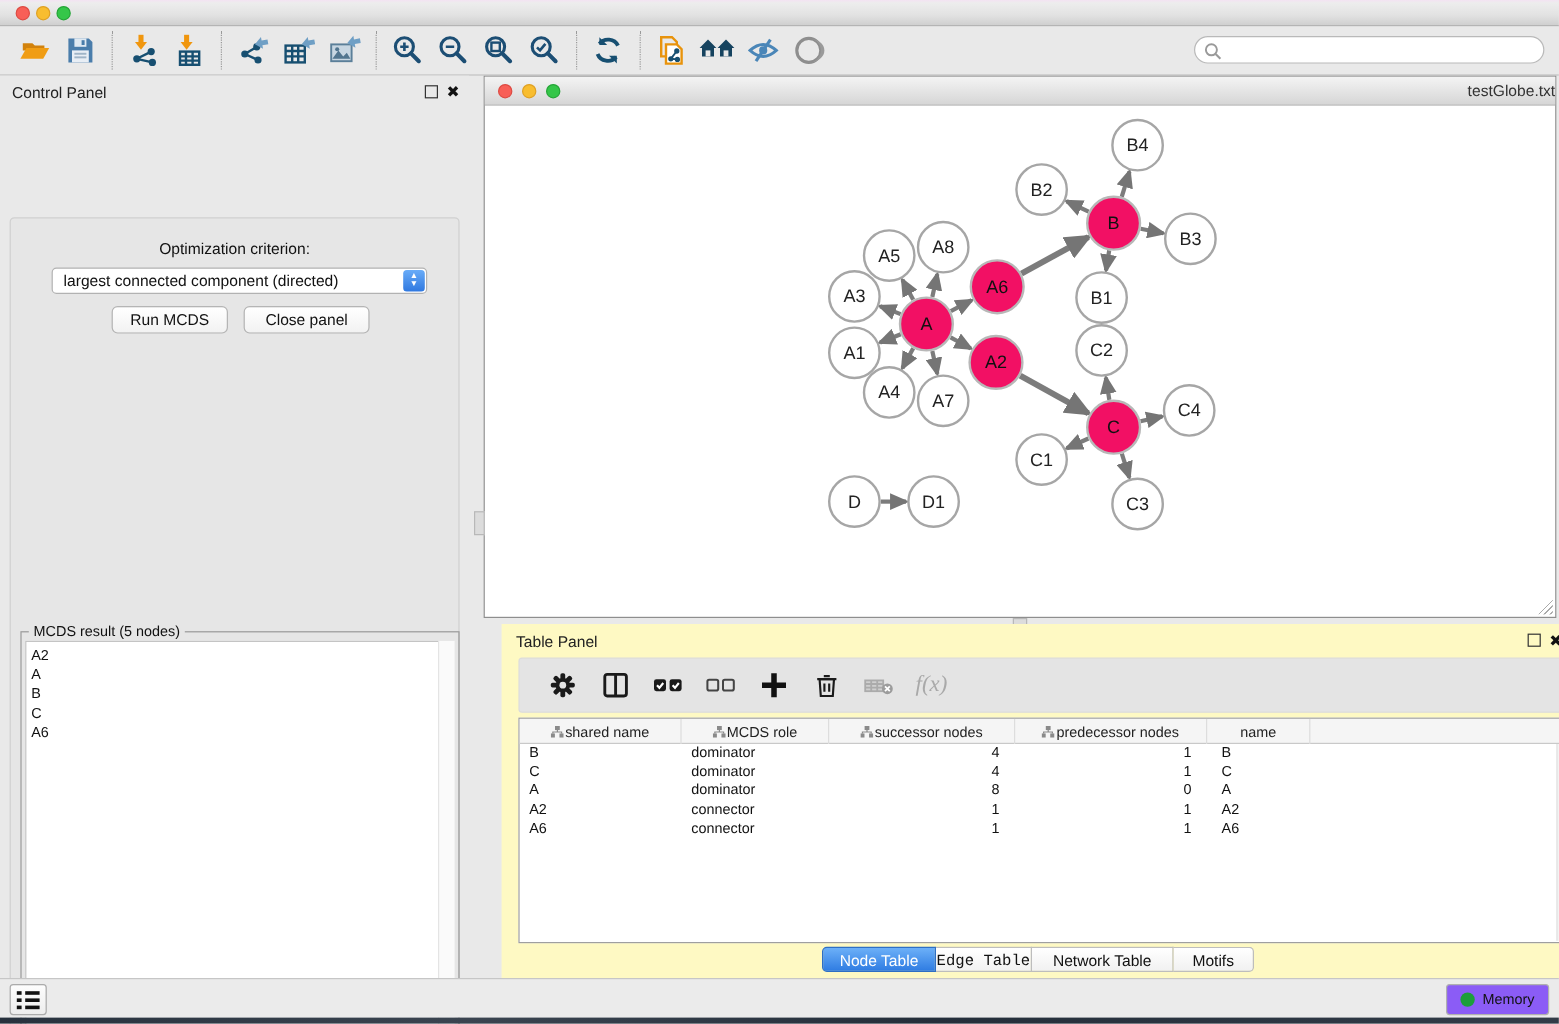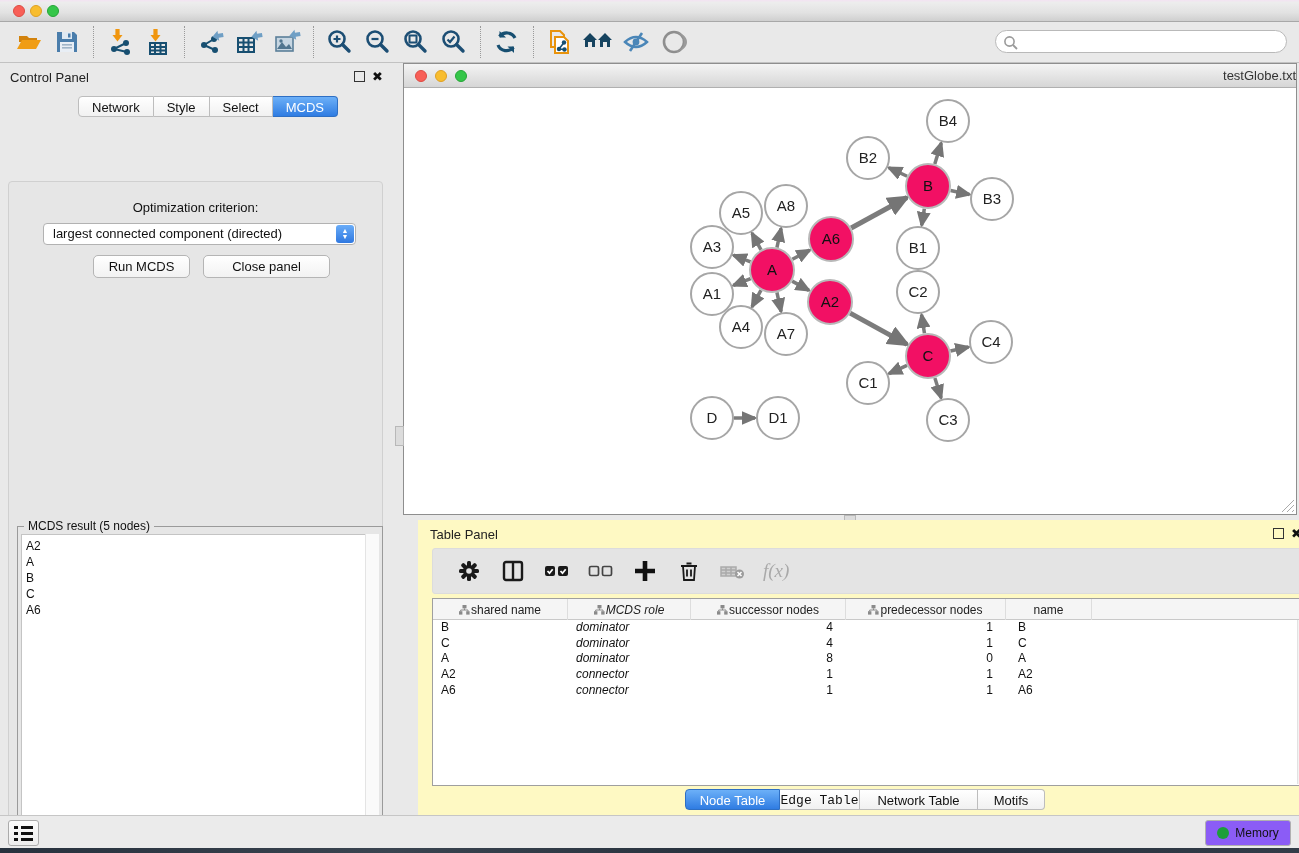--- a/index.html
+++ b/index.html
@@ -95,21 +95,21 @@
     font-size:19px; color:#a9a9a9; margin-left:8px; }
 
   #data-table { position:absolute; left:14px; top:78px; width:874px; height:188px;
     background:#fff; border:1px solid #9f9f9f; overflow:hidden; }
   #tbl-header { display:flex; height:21px; background:#f5f5f5; border-bottom:1px solid #c9c9c9; }
   .hcell { display:flex; align-items:center; justify-content:center; gap:1px;
     font-size:12px; color:#222; border-right:1px solid #ddd; height:21px; }
   .hcell svg { flex:0 0 auto; }
   #tbl-body .row { display:flex; height:15.7px; }
   #tbl-body .cell { font-size:12px; color:#111; line-height:15.7px; white-space:nowrap; overflow:hidden; }
-  .w0{width:135px;} .w1{width:123px;font-style:italic;} .w2{width:155px;} .w3{width:160px;} .w4{width:86px;}
+  .w0{width:135px;} .w1{width:123px;} .w2{width:155px;} .w3{width:160px;} .w4{width:86px;}
   .al{padding-left:8px;text-align:left;} .ar{padding-right:13px;text-align:right;}
   .al2{padding-left:12px;text-align:left;}
   #tbl-scroll { position:absolute; right:1px; top:21px; bottom:1px; width:7px;
     background:#f3f3f3; border-left:1px solid #e2e2e2; }
 
   #tp-tabs { position:absolute; left:267px; top:269px; display:flex; }
 
   
   #status-bar { position:absolute; left:0; top:815px; width:1299px; height:33px;
     background:#ebebeb; border-top:1px solid #c6c6c6; }
@@ -283,38 +283,32 @@
     <input id="search-input" placeholder="" style="">
   </div>
 </div>
 
 <div id="control-panel">
   <div class="panel-head">
     <span class="panel-title">Control Panel</span>
     <span class="wbox" style="right:26px"></span>
     <span class="wclose" style="right:8px">✖</span>
   </div>
-  <div class="seg-tabs" style="left:78px; top:33px;">
-    <div class="seg">Network</div>
-    <div class="seg">Style</div>
-    <div class="seg">Select</div>
-    <div class="seg active">MCDS</div>
-  </div>
 
   <div id="cp-content">
     <div id="opt-label">Optimization criterion:</div>
     <div id="opt-select">
       <span>largest connected component (directed)</span>
       <span id="opt-stepper">
           <span>▲</span>
           <span>▼</span>
         </span>
     </div>
     <div class="cp-btn" style="left:84px; width:97px;">Run MCDS</div>
-    <div class="cp-btn" style="left:194px; width:127px;">Close panel</div>
+    <div class="cp-btn" style="left:194px; width:105px;">Close panel</div>
 
     <div id="mcds-box">
       <span id="mcds-legend">MCDS result (5 nodes)</span>
       <div id="mcds-list">
           <div class="item" style="margin-top: 3px;">A2</div>
           <div class="item">A</div>
           <div class="item">B</div>
           <div class="item">C</div>
           <div class="item">A6</div>
         </div>

